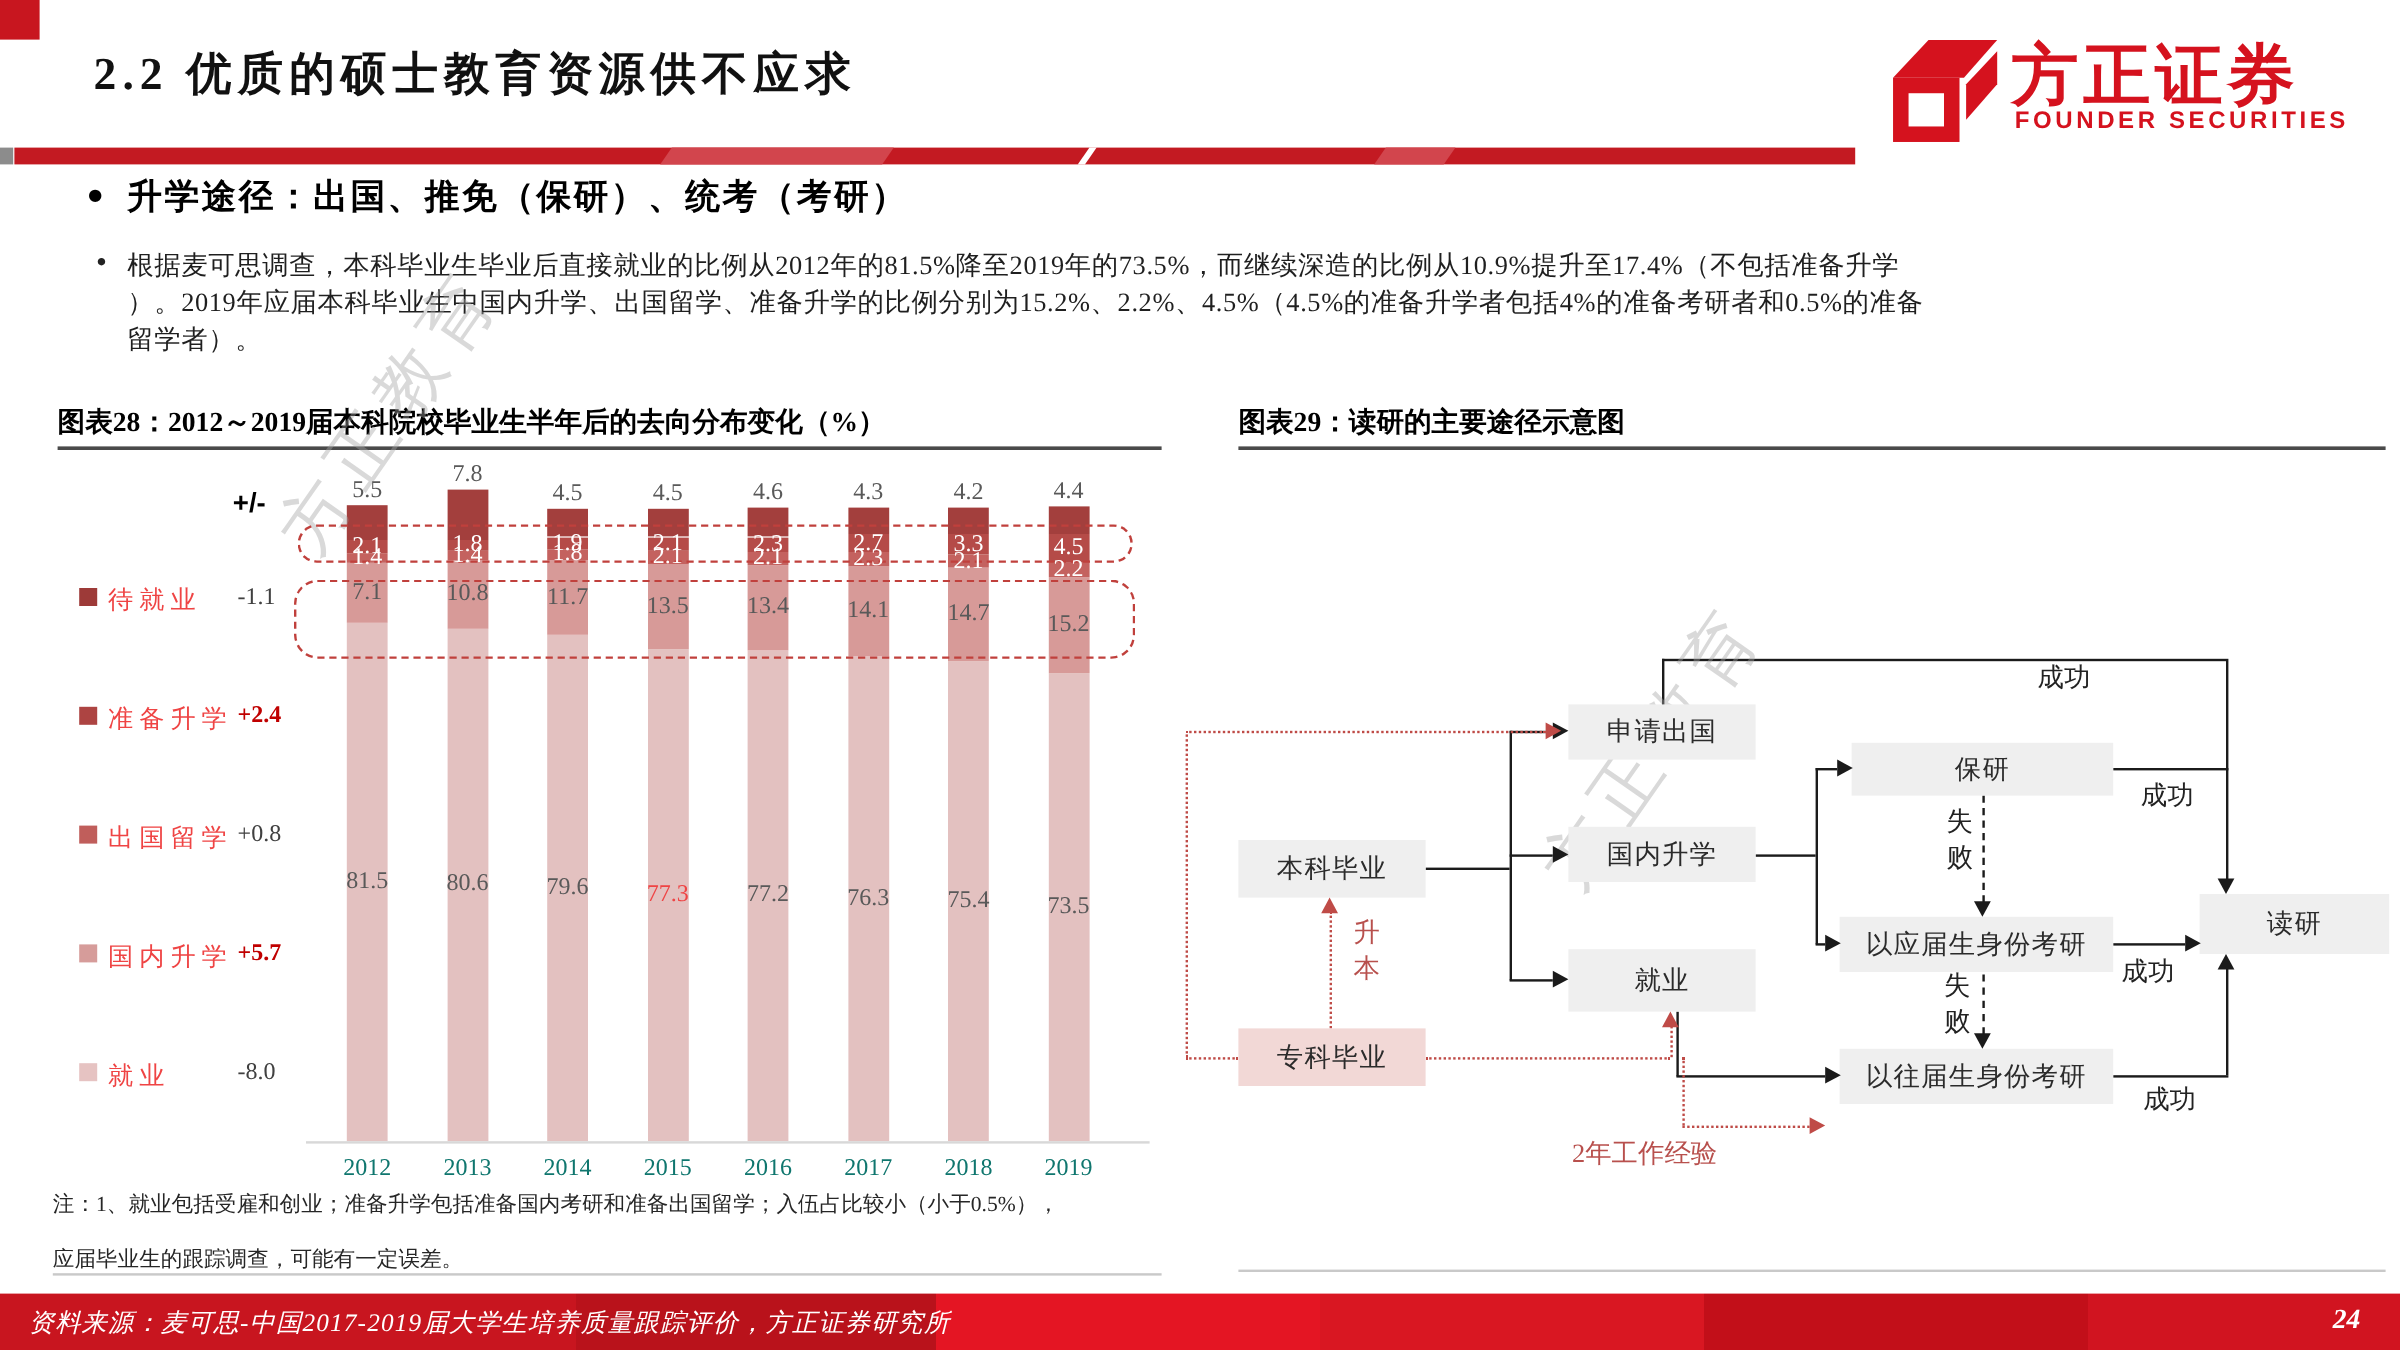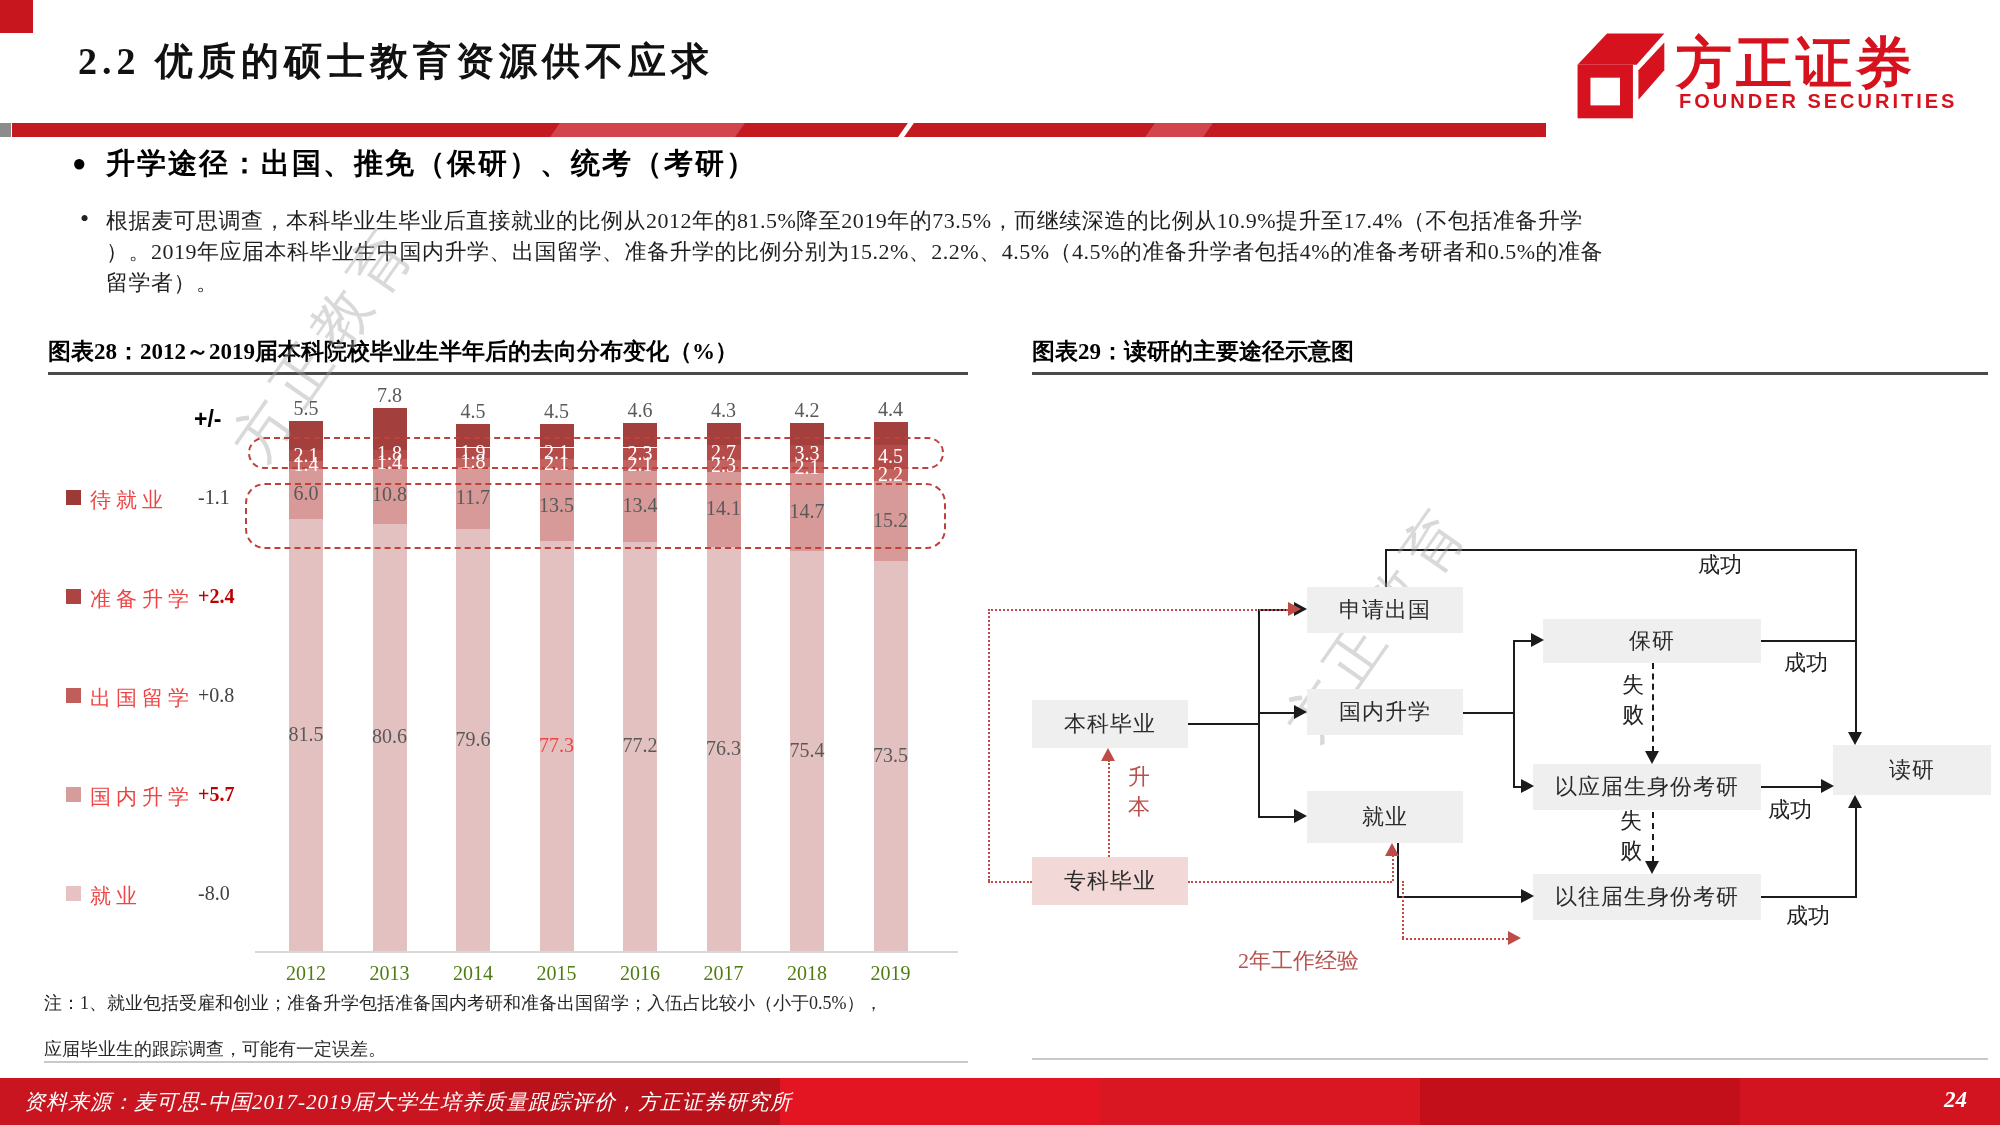--- a/index.html
+++ b/index.html
@@ -29,21 +29,21 @@
   .para-line{left:106px;font-size:22px;color:#1f1f1f;letter-spacing:0.5px;white-space:nowrap;}
 
   
   .fig-title{font-size:23px;font-weight:bold;color:#000;white-space:nowrap;}
   .title-rule{height:2.5px;background:#4a4a4a;}
   .bottom-rule{height:2px;background:#c9c9c9;}
 
   
   .seg{position:absolute;}
   .blab{position:absolute;font-size:20px;text-align:center;white-space:nowrap;}
-  .xlab{position:absolute;font-size:20px;color:#4d7c0f;text-align:center;}
+  .xlab{position:absolute;font-size:20px;color:#0f766e;text-align:center;}
   #plus-minus{left:194px;top:406px;font-size:23px;font-weight:bold;color:#000;
               font-family:"Liberation Sans",sans-serif;}
   .dashbox{position:absolute;border:2.5px dashed #c0403c;z-index:5;}
   #dash1{left:248px;top:437px;width:692px;height:28px;border-radius:16px;}
   #dash2{left:245px;top:483px;width:697px;height:62px;border-radius:20px;}
   #axis-line{left:255px;top:951px;width:703px;height:2px;background:#d8d8d8;}
   .lg-label{position:absolute;font-size:21px;color:#ef4444;letter-spacing:5px;white-space:nowrap;}
   .lg-val{position:absolute;font-size:20px;color:#404040;}
   .lg-val.hl{color:#c00000;font-weight:bold;}
   .lg-sq{position:absolute;width:15px;height:15px;}
@@ -126,21 +126,21 @@
       <div class="lg-label" style="left: 90px; top: 783px;">国内升学</div>
       <div class="lg-val hl" style="left: 198px; top: 783px;">+5.7</div>
       <div class="lg-sq" style="left: 66px; top: 886px; background: rgb(230, 195, 194);"></div>
       <div class="lg-label" style="left: 90px; top: 882px;">就业</div>
       <div class="lg-val" style="left: 198px; top: 882px;">-8.0</div>
     </div>
   <div id="plot">
       <div class="seg" style="left: 289px; top: 519.05px; width: 34px; height: 431.95px; background: rgb(227, 193, 192);"></div>
       <div class="blab" style="left: 264px; top: 723.025px; width: 84px; color: rgb(89, 89, 89); z-index: 6;">81.5</div>
       <div class="seg" style="left: 289px; top: 468.7px; width: 34px; height: 50.35px; background: rgb(215, 154, 152);"></div>
-      <div class="blab" style="left: 264px; top: 481.875px; width: 84px; color: rgb(89, 89, 89); z-index: 6;">6.0</div>
+      <div class="blab" style="left: 264px; top: 481.875px; width: 84px; color: rgb(89, 89, 89); z-index: 6;">7.1</div>
       <div class="seg" style="left: 289px; top: 461.28px; width: 34px; height: 7.42px; background: rgb(196, 98, 95);"></div>
       <div class="blab" style="left: 264px; top: 452.99px; width: 84px; color: rgb(255, 255, 255); z-index: 6;">1.4</div>
       <div class="seg" style="left: 289px; top: 450.15px; width: 34px; height: 11.13px; background: rgb(181, 75, 72);"></div>
       <div class="blab" style="left: 264px; top: 443.715px; width: 84px; color: rgb(255, 255, 255); z-index: 6;">2.1</div>
       <div class="seg" style="left: 289px; top: 421px; width: 34px; height: 29.15px; background: rgb(163, 63, 61);"></div>
       <div class="blab" style="left: 264px; top: 397px; width: 84px; color: rgb(89, 89, 89); z-index: 6;">5.5</div>
       <div class="xlab" style="left: 264px; top: 962px; width: 84px;">2012</div>
       <div class="seg" style="left: 372.5px; top: 523.82px; width: 34px; height: 427.18px; background: rgb(227, 193, 192);"></div>
       <div class="blab" style="left: 347.5px; top: 725.41px; width: 84px; color: rgb(89, 89, 89); z-index: 6;">80.6</div>
       <div class="seg" style="left: 372.5px; top: 466.58px; width: 34px; height: 57.24px; background: rgb(215, 154, 152);"></div>
@@ -279,21 +279,21 @@
       <div class="fnode" style="left: 1533px; top: 764px; width: 228px; height: 46px;">以应届生身份考研</div>
       <div class="fnode" style="left: 1533px; top: 874px; width: 228px; height: 46px;">以往届生身份考研</div>
       <div class="fnode" style="left: 1833px; top: 745px; width: 158px; height: 50px;">读研</div>
       <div class="flabel" style="left: 1698px; top: 550px;">成功</div>
       <div class="flabel" style="left: 1784px; top: 648px;">成功</div>
       <div class="flabel" style="left: 1768px; top: 795px;">成功</div>
       <div class="flabel" style="left: 1786px; top: 901px;">成功</div>
       <div class="flabel vt" style="left: 1618px; top: 670px;">失败</div>
       <div class="flabel vt" style="left: 1616px; top: 806px;">失败</div>
       <div class="flabel vt red" style="left: 1124px; top: 762px;">升本</div>
-      <div class="flabel red" style="left: 1238px; top: 946px;">2年工作经验</div>
+      <div class="flabel red" style="left: 1310px; top: 946px;">2年工作经验</div>
     </div>
 
   <div class="abs bottom-rule" style="left:44px;top:1061px;width:924px;"></div>
   <div class="abs bottom-rule" style="left:1032px;top:1058px;width:956px;"></div>
 
   <div class="abs" id="footer">
     <div id="footer-source">资料来源：麦可思-中国2017-2019届大学生培养质量跟踪评价，方正证券研究所</div>
     <div id="page-number">24</div>
   </div>
 

